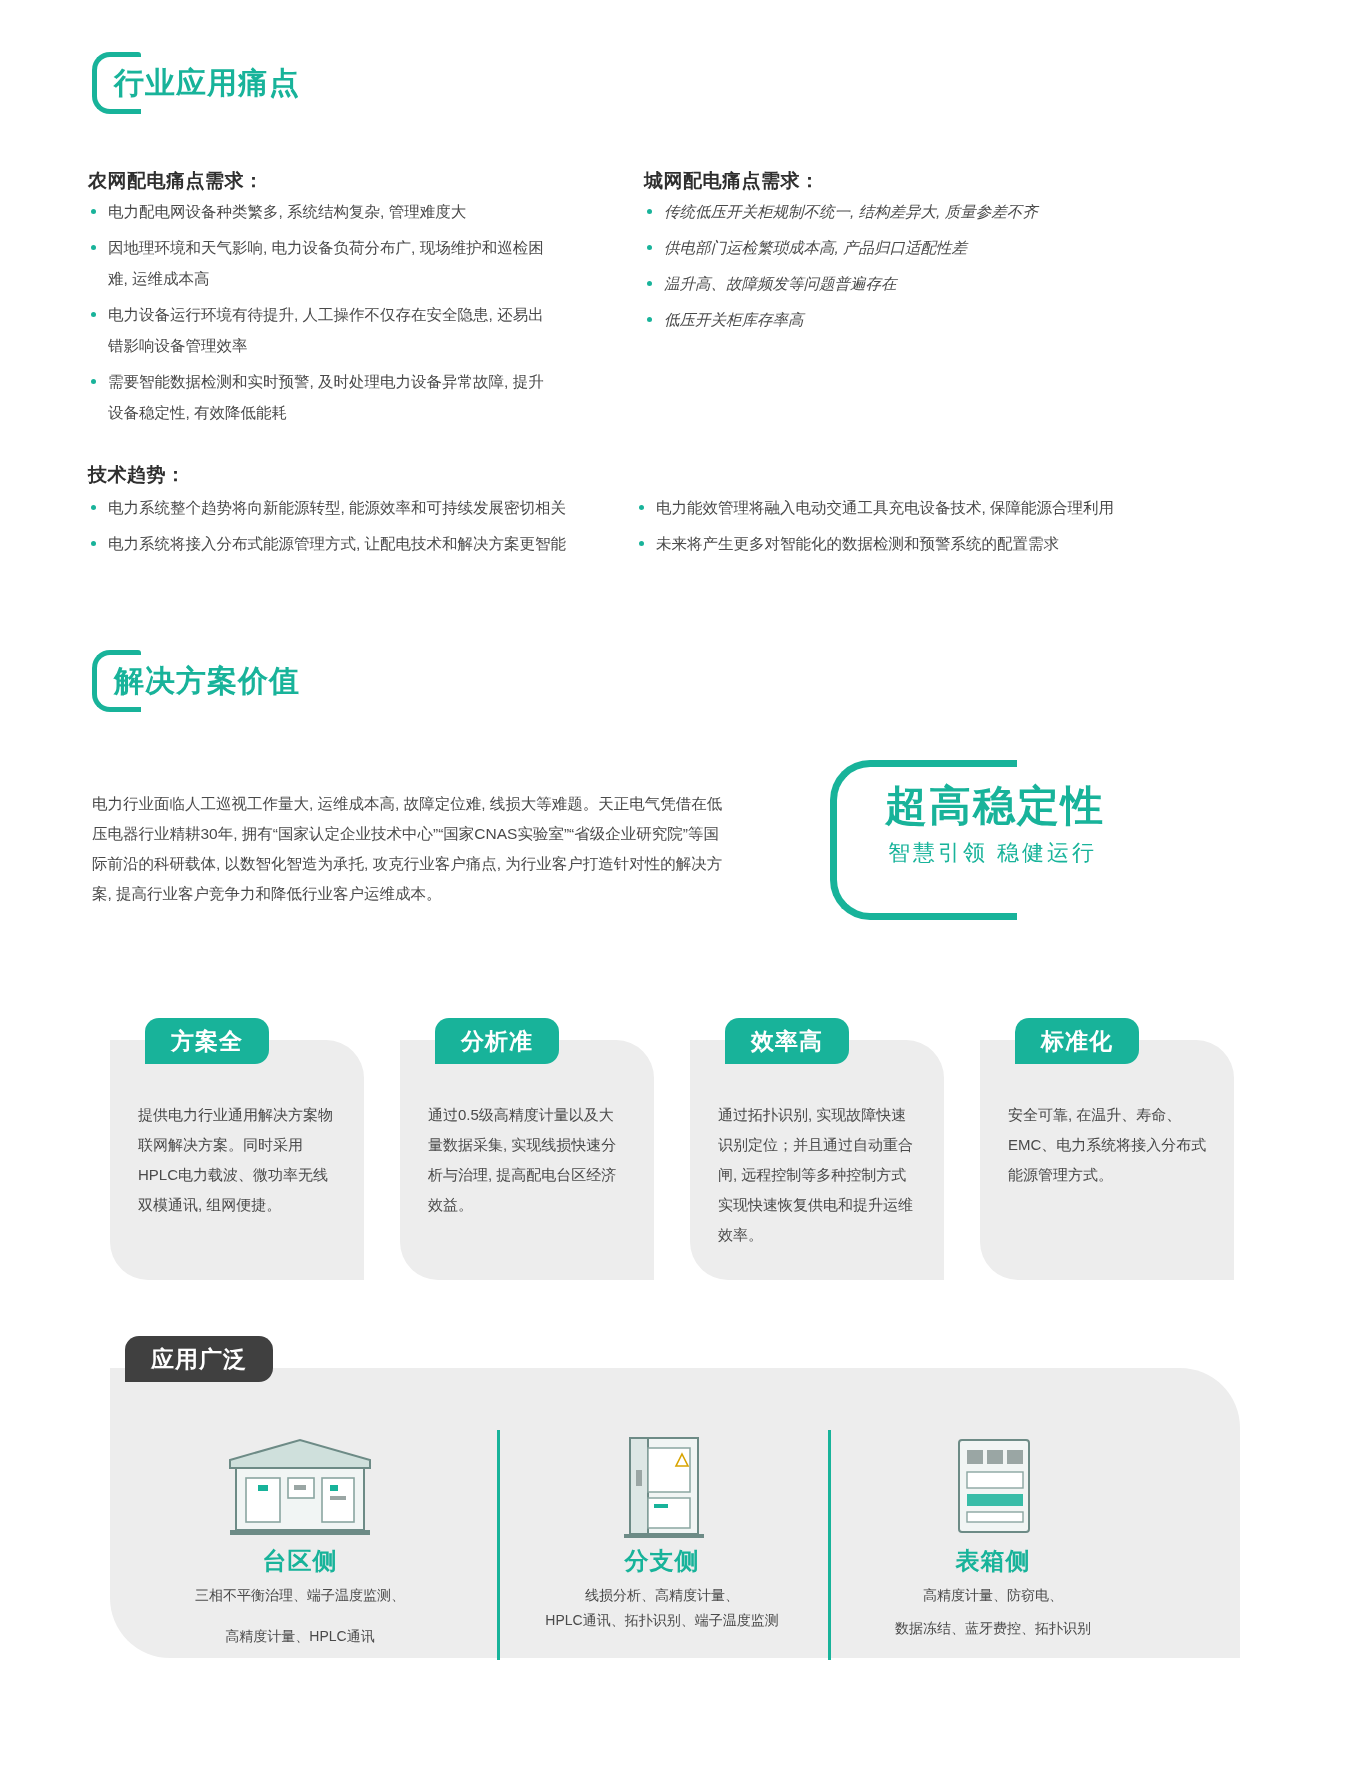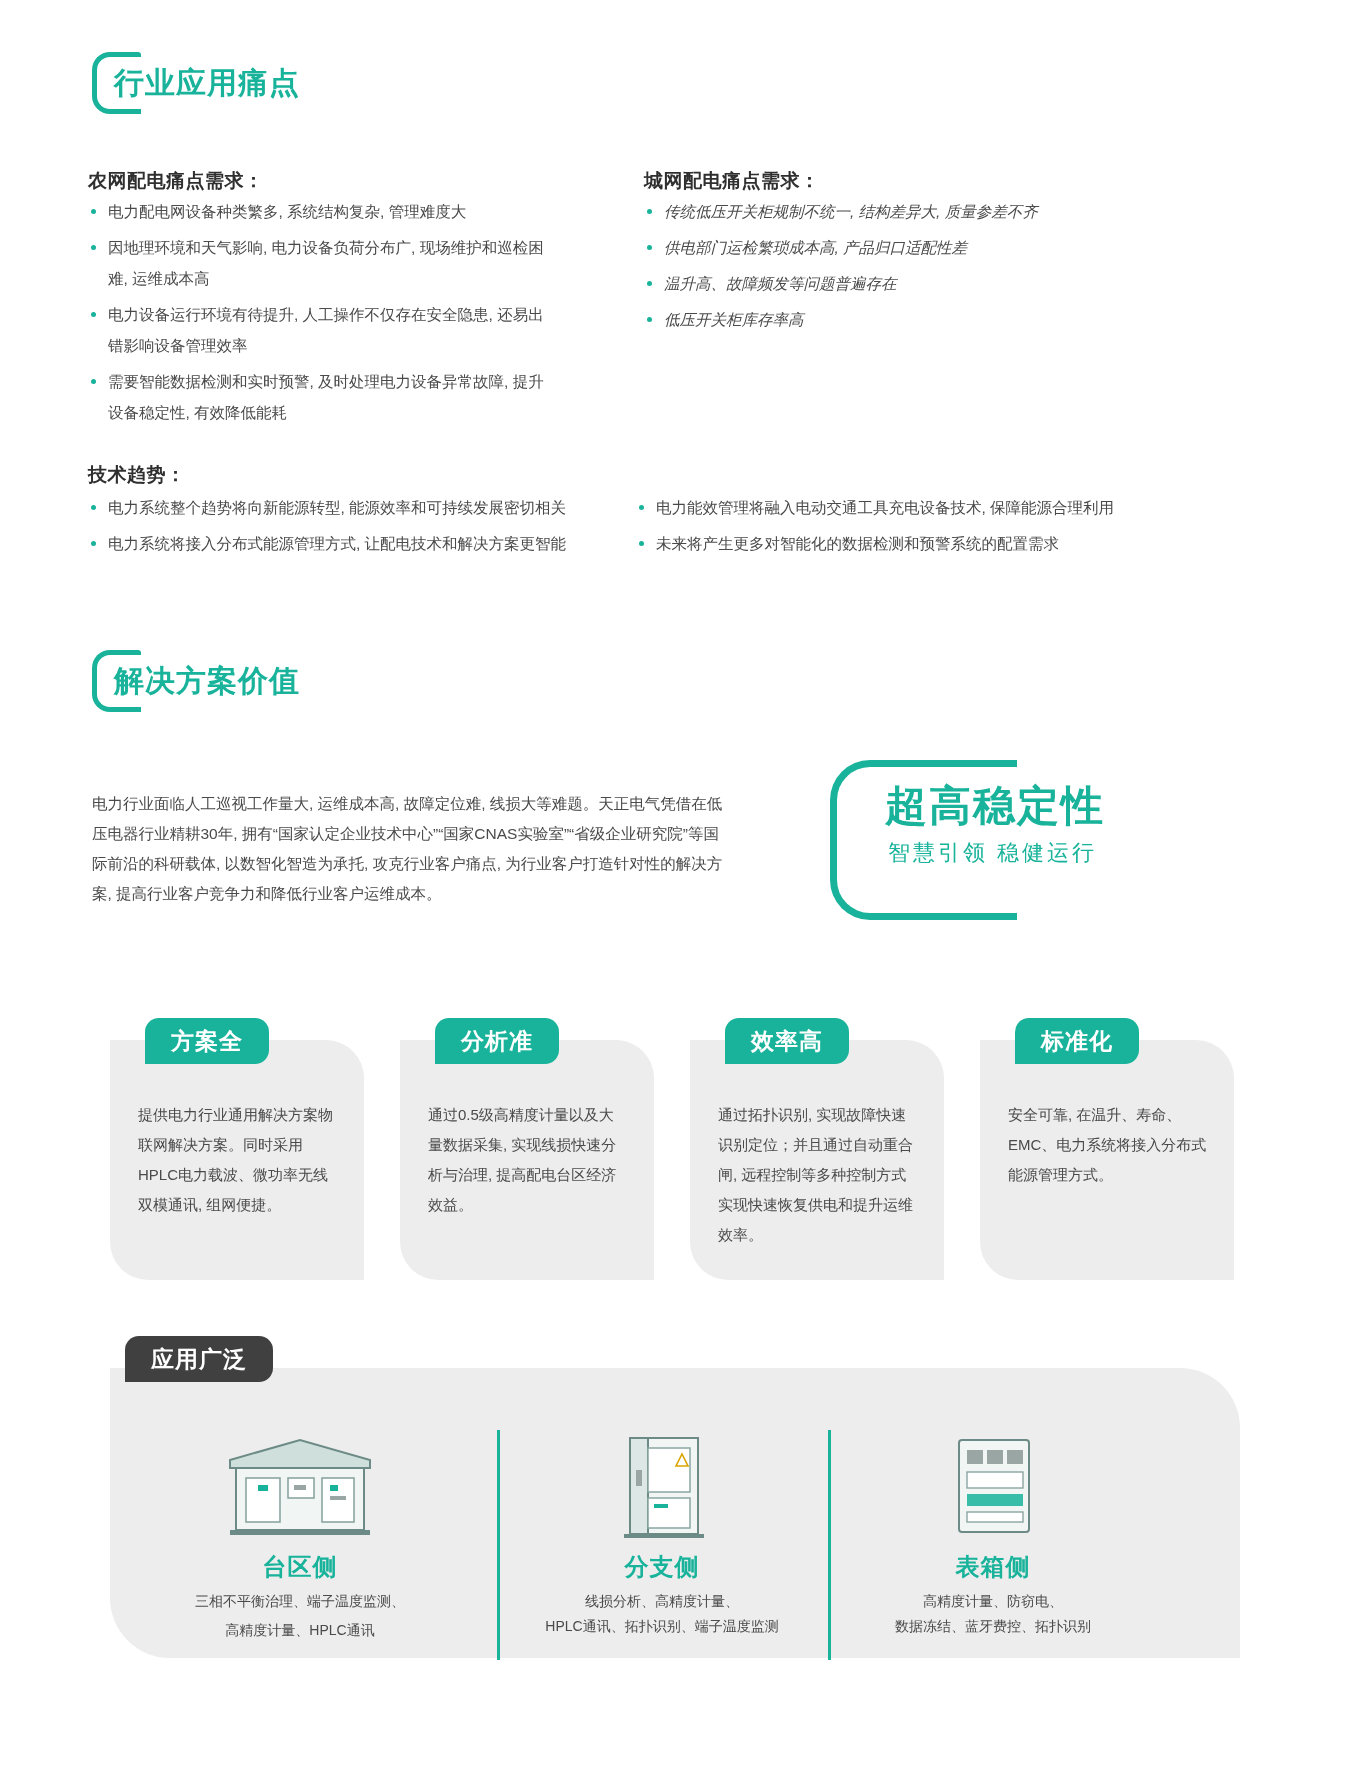--- a/index.html
+++ b/index.html
@@ -152,21 +152,21 @@
     border-top-left-radius: 14px;
     border-top-right-radius: 14px;
     border-bottom-right-radius: 14px;
     letter-spacing: 1px;
   }
   .divider {
     position: absolute; width: 3px; height: 230px; background: #18b39a; top: 1430px;
   }
   .app-item { position: absolute; text-align: center; width: 330px; }
   .app-title {
-    font-size: 24px; font-weight: bold; color: #18b39a; margin-top: 6px;
+    font-size: 24px; font-weight: bold; color: #18b39a; 
     letter-spacing: 1px;
   }
   .app-desc { font-size: 14px; line-height: 25px; color: #4a4a4a; margin-top: 6px; }
   .icon-box { height: 120px; display: flex; align-items: flex-end; justify-content: center; }
 </style>
 </head>
 <body>
 
 <div class="page">
 
@@ -247,21 +247,21 @@
         <rect x="112" y="48" width="32" height="44" fill="#ffffff" stroke="#8aa6a1" stroke-width="1.6"></rect>
         <rect x="48" y="55" width="10" height="6" fill="#18b39a"></rect>
         <rect x="84" y="55" width="12" height="5" fill="#9aa6a4"></rect>
         <rect x="120" y="55" width="8" height="6" fill="#18b39a"></rect>
         <rect x="120" y="66" width="16" height="4" fill="#9aa6a4"></rect>
         <rect x="20" y="100" width="140" height="5" fill="#6d8b86"></rect>
       </svg>
     </div>
     <div class="app-title">台区侧</div>
     <div class="app-desc">三相不平衡治理、端子温度监测、</div>
-    <div class="app-desc" style="margin-top:4px;">高精度计量、HPLC通讯</div>
+    <div class="app-desc" style="margin-top:16px;">高精度计量、HPLC通讯</div>
   </div>
 
   <div class="app-item" style="left:497px; top:1425px;">
     <div class="icon-box">
       <svg width="180" height="115" viewBox="0 0 180 115">
         <rect x="58" y="8" width="68" height="96" fill="#f1f5f4" stroke="#6d8b86" stroke-width="2"></rect>
         <rect x="58" y="8" width="18" height="96" fill="#dde7e5" stroke="#6d8b86" stroke-width="2"></rect>
         <rect x="76" y="18" width="42" height="44" fill="#ffffff" stroke="#8aa6a1" stroke-width="1.5"></rect>
         <polygon points="110,24 116,36 104,36" fill="none" stroke="#d9a400" stroke-width="1.6"></polygon>
         <rect x="76" y="68" width="42" height="30" fill="#ffffff" stroke="#8aa6a1" stroke-width="1.5"></rect>
@@ -282,16 +282,16 @@
         <rect x="64" y="20" width="16" height="14" fill="#9aa6a4"></rect>
         <rect x="84" y="20" width="16" height="14" fill="#9aa6a4"></rect>
         <rect x="104" y="20" width="16" height="14" fill="#9aa6a4"></rect>
         <rect x="64" y="42" width="56" height="16" fill="#ffffff" stroke="#8aa6a1" stroke-width="1.4"></rect>
         <rect x="64" y="64" width="56" height="12" fill="#18b39a" opacity="0.85"></rect>
         <rect x="64" y="82" width="56" height="10" fill="#ffffff" stroke="#8aa6a1" stroke-width="1.4"></rect>
       </svg>
     </div>
     <div class="app-title">表箱侧</div>
     <div class="app-desc">高精度计量、防窃电、</div>
-    <div class="app-desc" style="margin-top:0;">数据冻结、蓝牙费控、拓扑识别</div>
+    <div class="app-desc" style="margin-top:8px;">数据冻结、蓝牙费控、拓扑识别</div>
   </div>
 
 </div>
 
 </body></html>

